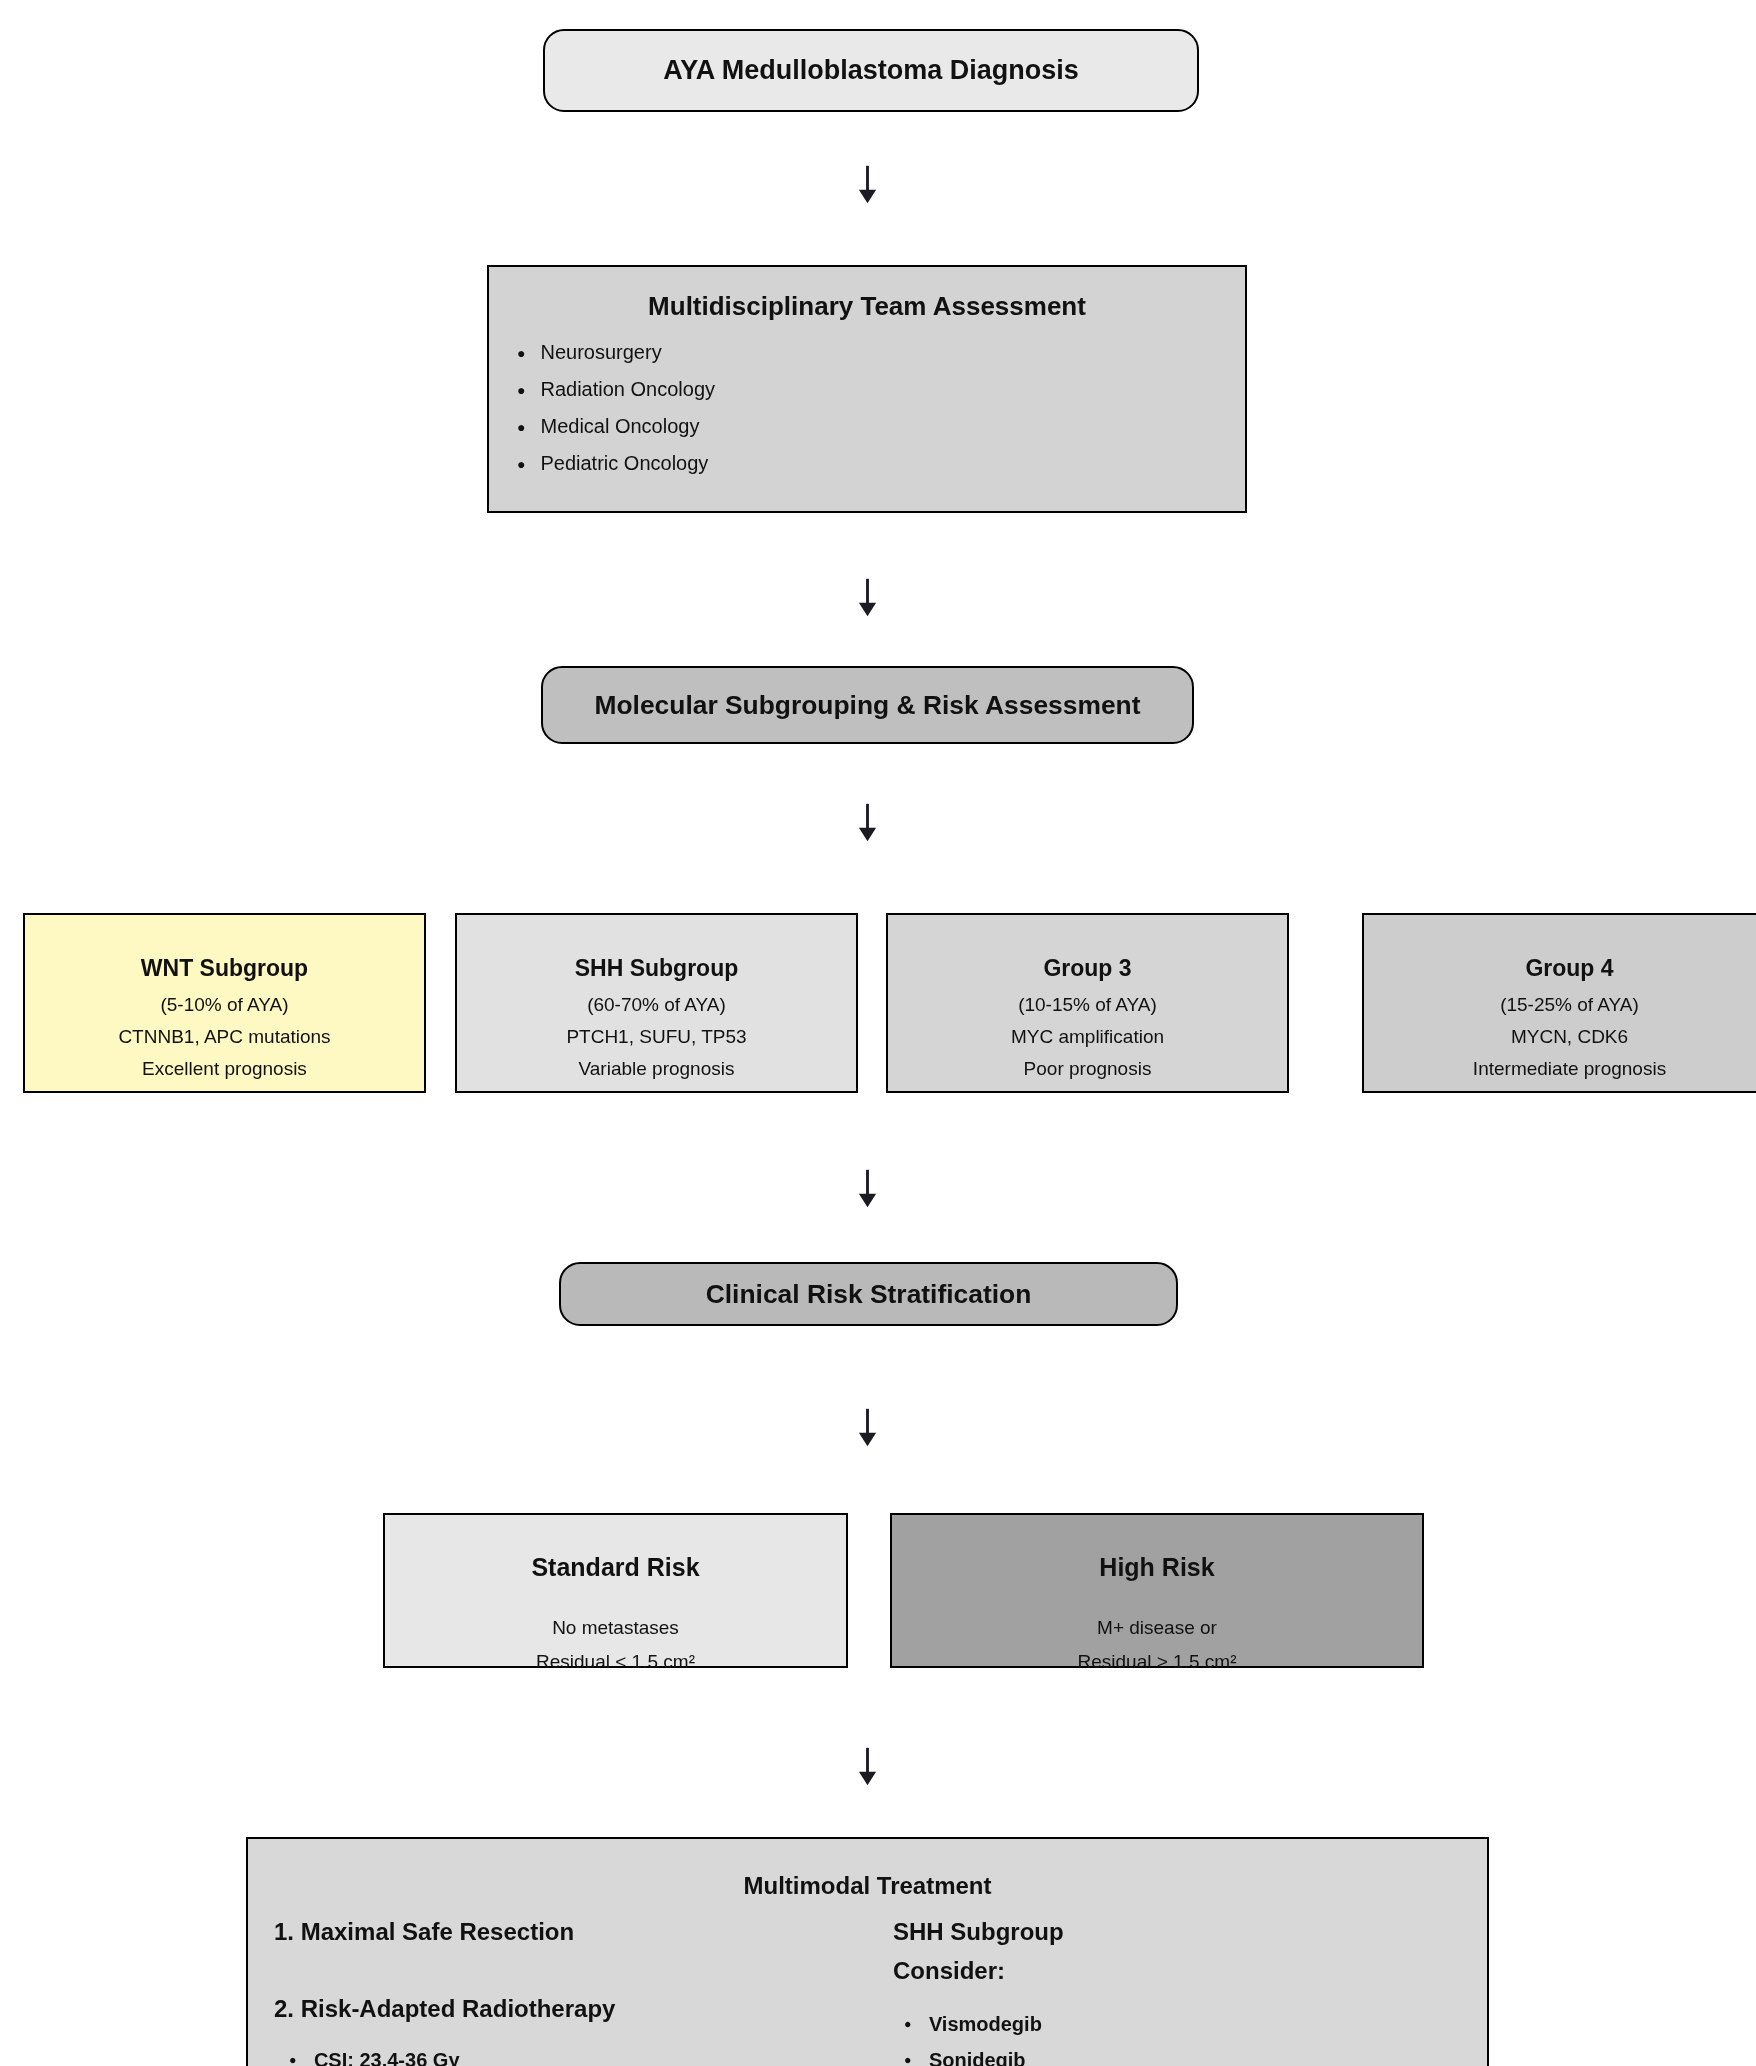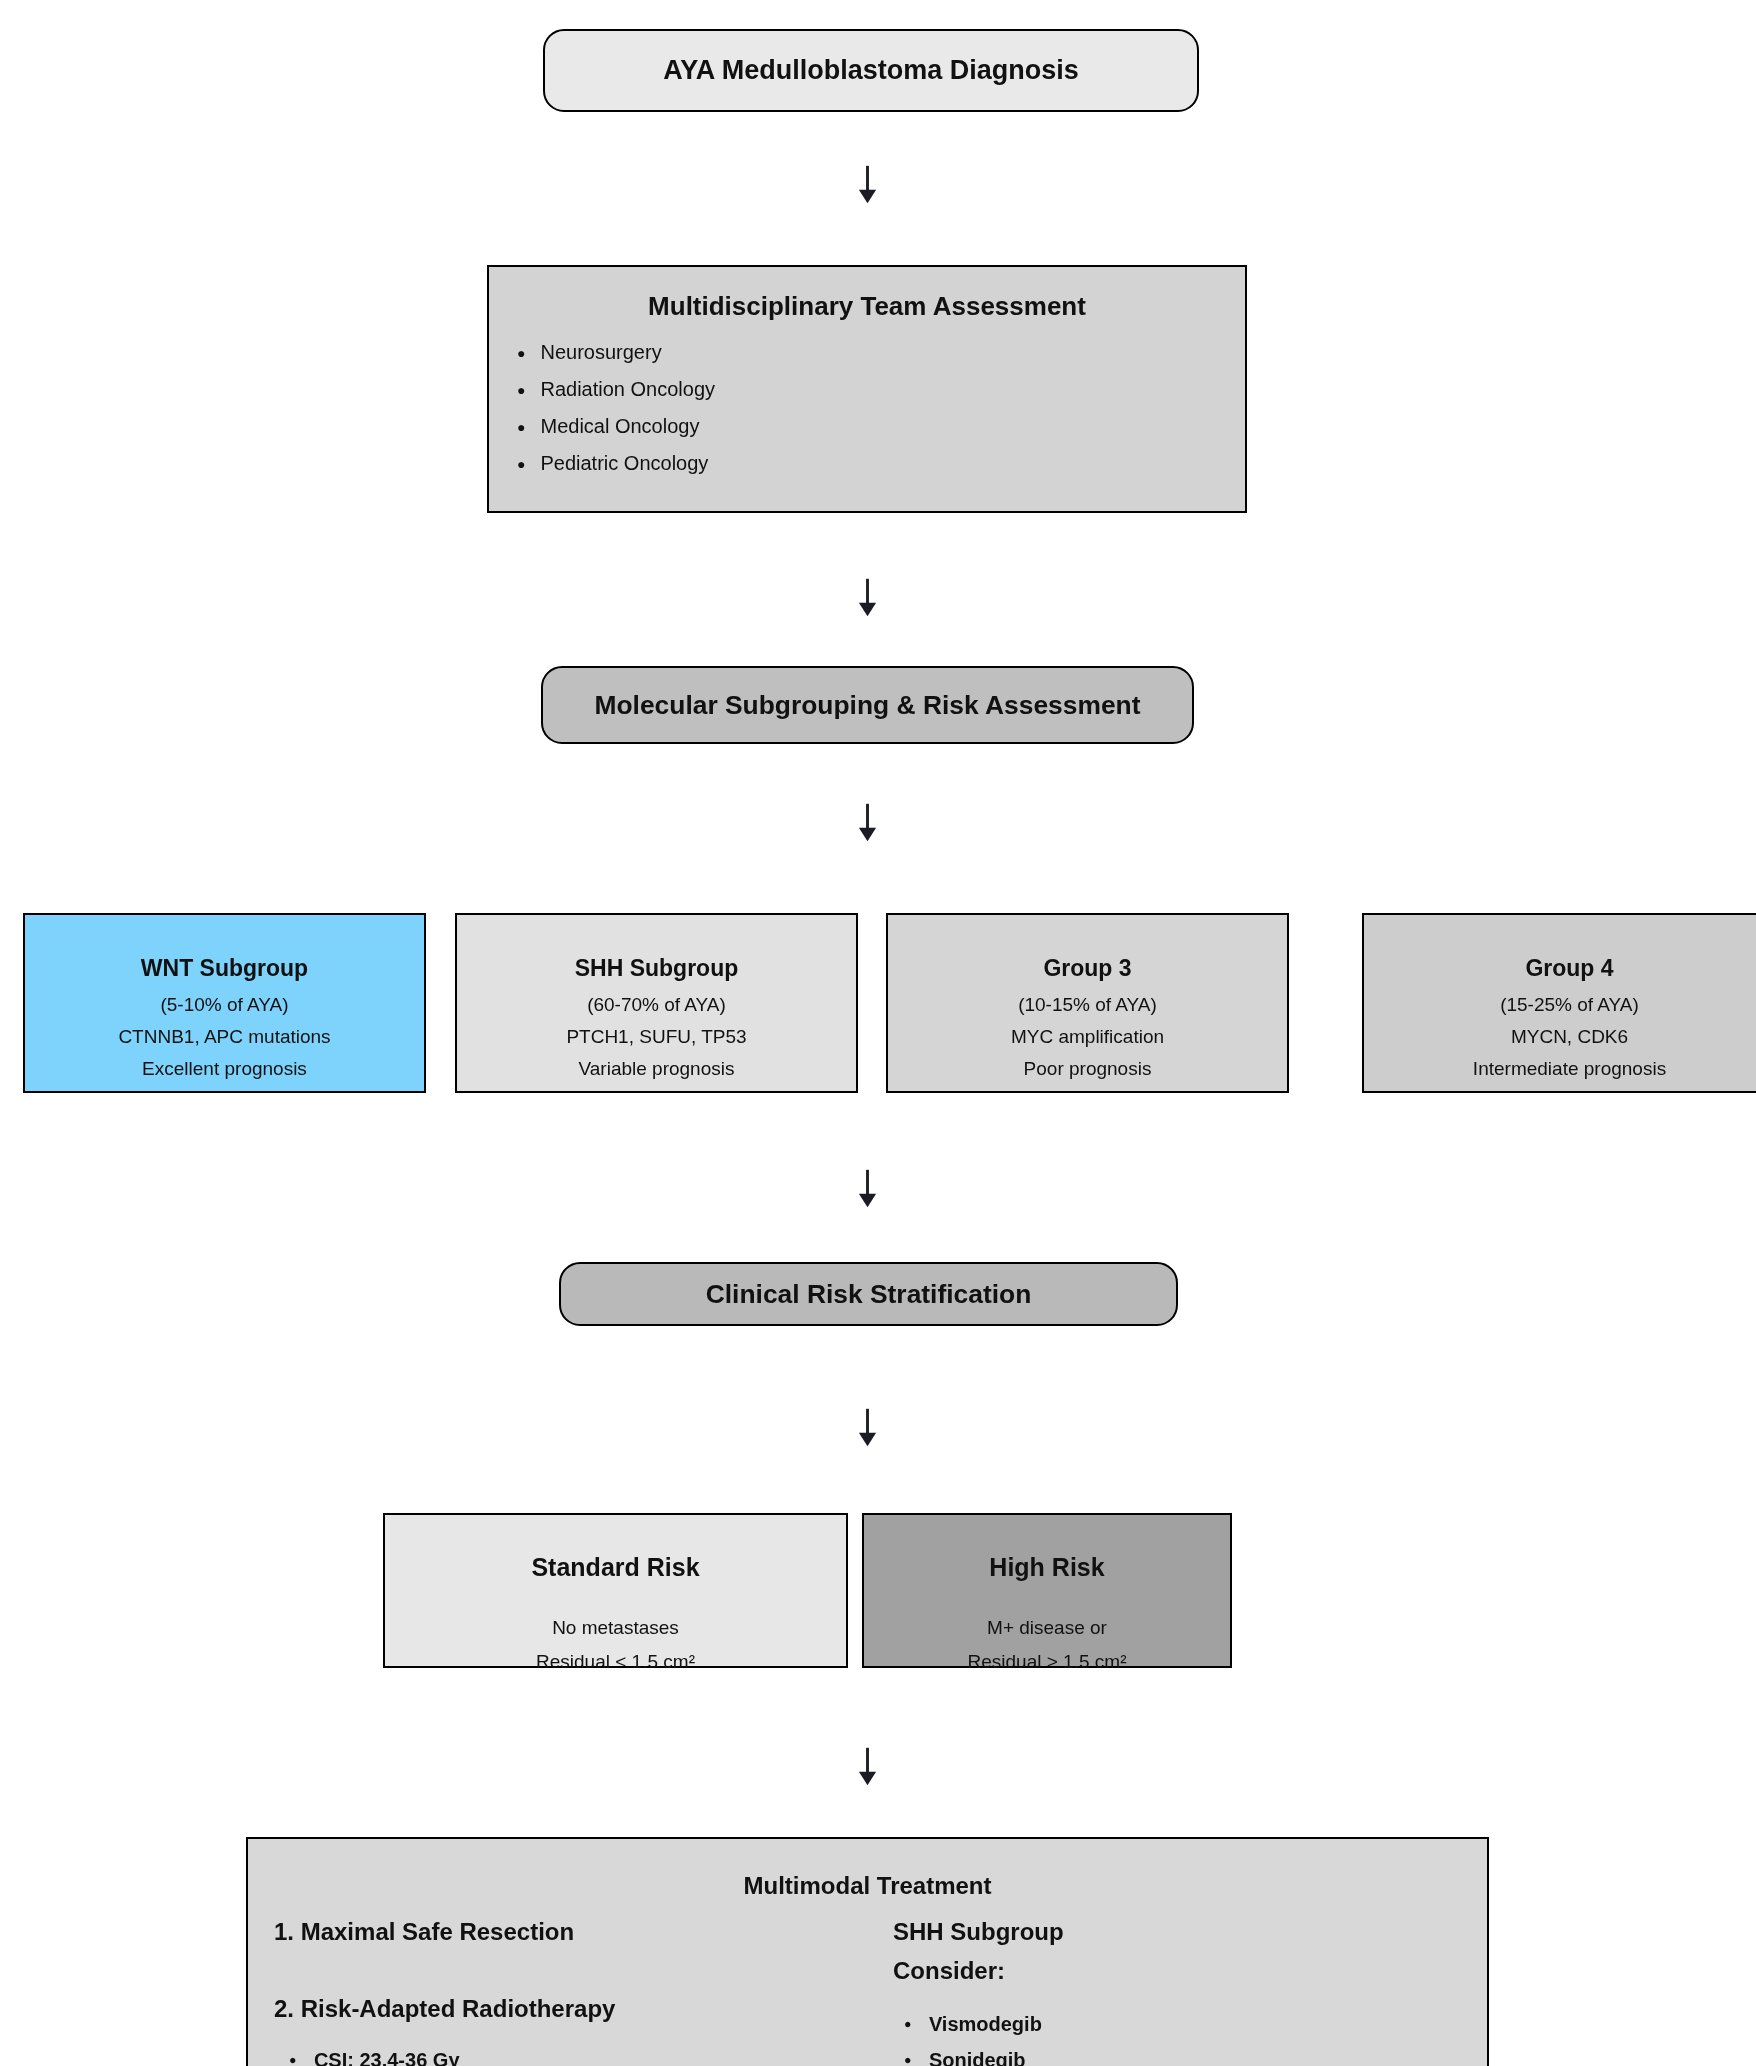--- a/index.html
+++ b/index.html
@@ -52,21 +52,21 @@
   .sub-box .box-title{position:absolute;top:40px;left:0;font-size:23px;}
   .sub-lines{position:absolute;top:74px;left:0;width:100%;text-align:center;}
   .sub-lines .line{font-size:19px;line-height:32px;}
 
   
   #box-clinical{left:559px;top:1262px;width:619px;height:64px;}
 
   
   .risk-box{top:1513px;height:155px;}
   #box-standard{left:383px;width:465px;}
-  #box-high{left:862px;width:370px;}
+  #box-high{left:890px;width:534px;}
   .risk-box .box-title{position:absolute;top:38px;left:0;font-size:25px;}
   .risk-lines{position:absolute;top:96px;left:0;width:100%;text-align:center;}
   .risk-lines .line{font-size:19px;line-height:34px;}
 
   
   #box-treatment{left:246px;top:1837px;width:1243px;height:477px;}
   #box-treatment .box-title{position:absolute;top:33px;left:0;font-size:24px;}
   .trt-item{position:absolute;font-weight:bold;font-size:24px;white-space:nowrap;}
   .trt-bullet{
     position:absolute;display:flex;align-items:center;
@@ -129,21 +129,21 @@
     <div class="box-title">Molecular Subgrouping &amp; Risk Assessment</div>
   </div>
 
   <div class="arrow" style="left:855px;top:803px;">
     <svg width="25" height="39" viewBox="0 0 60 95">
         <line x1="30" y1="2" x2="30" y2="66" stroke="#1b1b26" stroke-width="7"></line>
         <polygon points="9,60 51,60 30,93" fill="#1b1b26"></polygon>
       </svg>
   </div>
 
-  <div class="box sub-box" id="box-wnt" style="background: #7dd3fc;">
+  <div class="box sub-box" id="box-wnt" style="background: #fef9c3;">
     <div class="box-title">WNT Subgroup</div>
     <div class="sub-lines">
       <div class="line">(5-10% of AYA)</div>
       <div class="line">CTNNB1, APC mutations</div>
       <div class="line">Excellent prognosis</div>
     </div>
   </div>
   <div class="box sub-box" id="box-shh" style="background: rgb(225, 225, 225);">
     <div class="box-title">SHH Subgroup</div>
     <div class="sub-lines">

